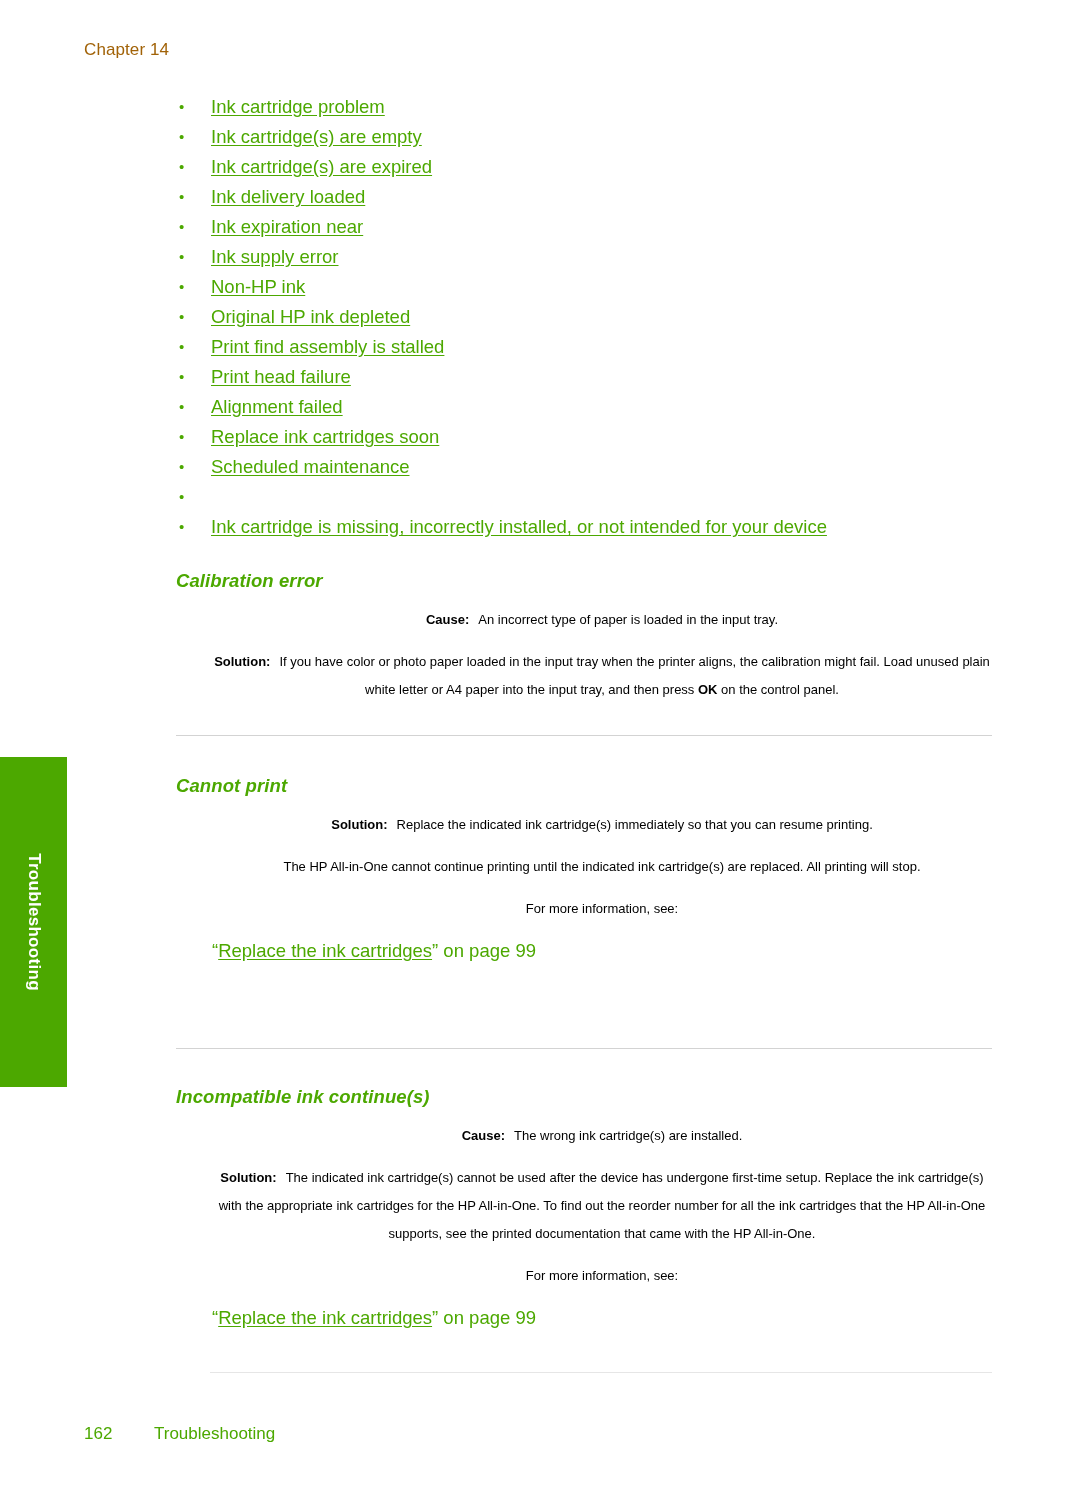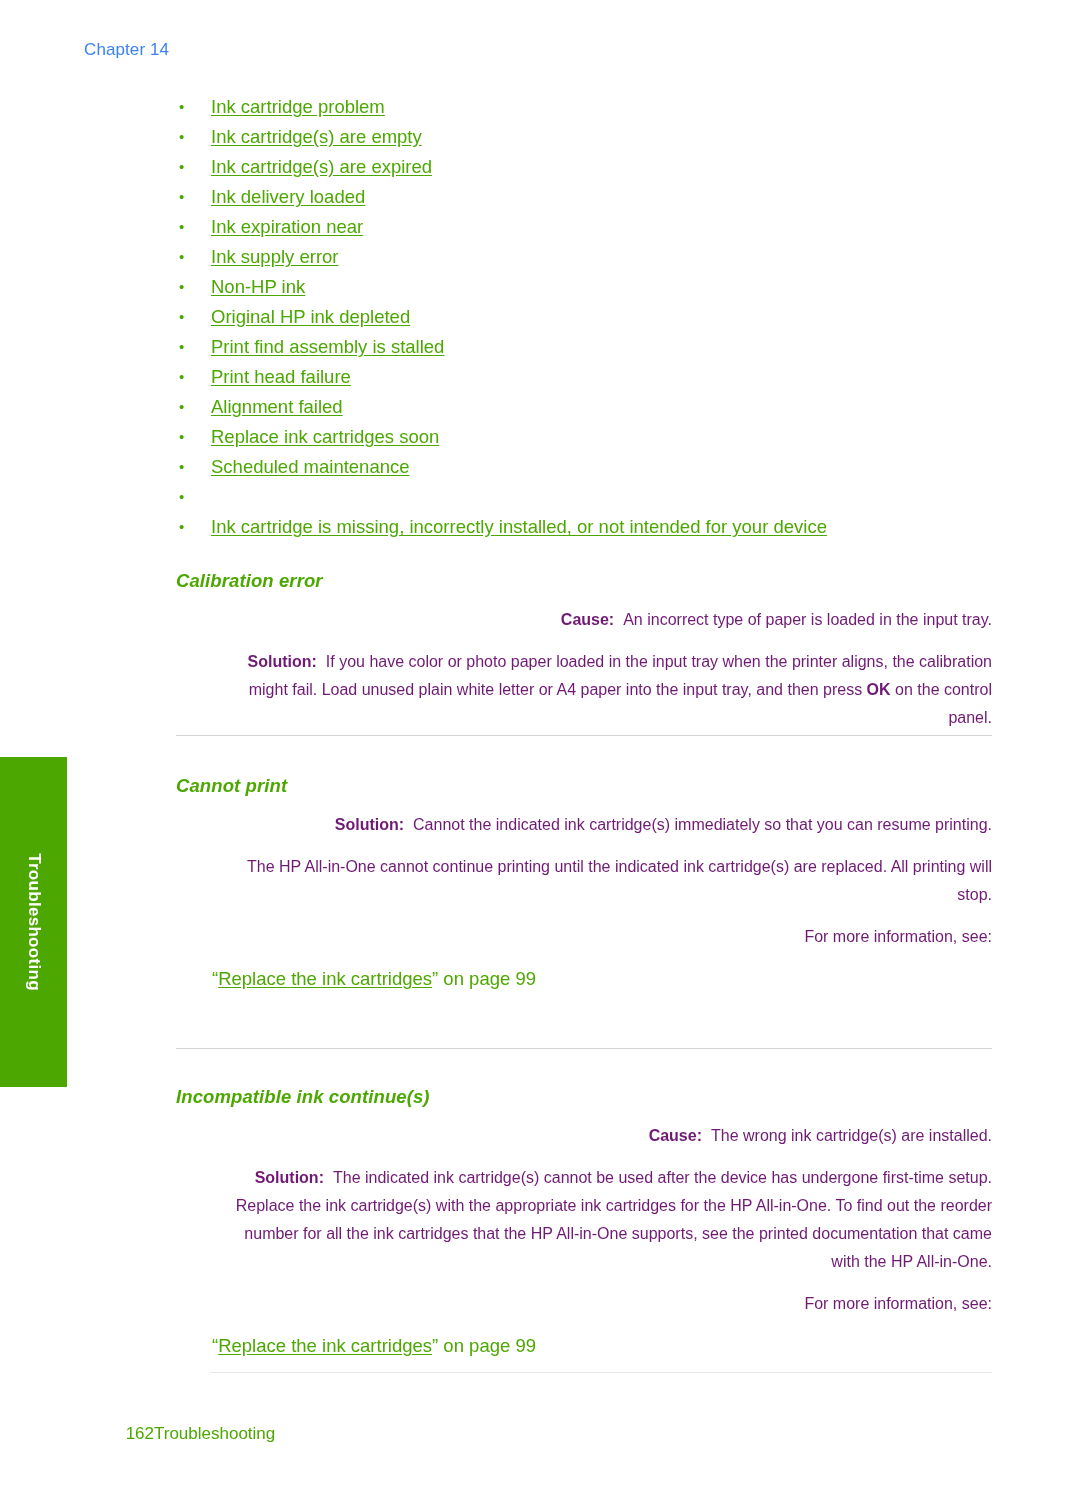--- a/index.html
+++ b/index.html
@@ -16,21 +16,21 @@
     color: #000000;
     overflow: hidden;
   }
 
   
   .chapter-header {
     position: absolute;
     left: 84px;
     top: 40px;
     font-size: 17px;
-    color: #3b82f6;
+    color: #a16207;
     letter-spacing: 0.1px;
   }
 
   
   .side-tab {
     position: absolute;
     left: 0px;
     top: 757px;
     width: 67px;
     height: 330px;
@@ -97,24 +97,24 @@
     font-size: 18.5px;
     font-weight: bold;
     color: #4CA800;
     margin: 0 0 14px 0;
     letter-spacing: 0.1px;
     font-style: italic;
   }
   .para {
     position: relative;
     margin: 0 0 14px 36px;
-    font-size: 16px;
+    font-size: 13px;
     line-height: 28px;
-    color: #701a75;
-    text-align: right;
+    color: #000000;
+    text-align: center;
   }
   .para.plain { margin-left: 36px; }
   .lbl {
     font-weight: bold;
   }
   .lbl-gap { display: inline-block; width: 9px; }
   .bold-inline { font-weight: bold; }
 
   .xref-line {
     position: relative;
@@ -140,21 +140,20 @@
   .footer {
     position: absolute;
     left: 84px;
     top: 1424px;
     font-size: 17px;
     color: #4CA800;
   }
   .footer-page {
     display: inline-block;
     width: 70px;
-    text-align: right;
   }
 </style>
 </head>
 <body>
 
 <div class="chapter-header">Chapter 14</div>
 
 <div class="side-tab">
   <span class="side-tab-label">Troubleshooting</span>
 </div>
@@ -236,21 +235,21 @@
     </p>
   </div>
 
   <div class="rule" style="left:0px; top:735px; width:816px;"></div>
 
   <div class="section" style="top:775px;">
     <div class="section-heading">Cannot print</div>
 
 
     <p class="para">
-      <span class="lbl">Solution:</span><span class="lbl-gap"></span><span>Cannot the indicated ink cartridge(s) immediately so that you can resume printing.</span>
+      <span class="lbl">Solution:</span><span class="lbl-gap"></span><span>Replace the indicated ink cartridge(s) immediately so that you can resume printing.</span>
     </p>
 
     <p class="para plain">The HP All-in-One cannot continue printing until the indicated ink cartridge(s) are replaced. All printing will stop.</p>
 
     <p class="para plain">For more information, see:</p>
 
     <p class="xref-line">
       <span>“</span><span class="link-text">Replace the ink cartridges</span><span>”</span><span> on page 99</span>
     </p>
   </div>

